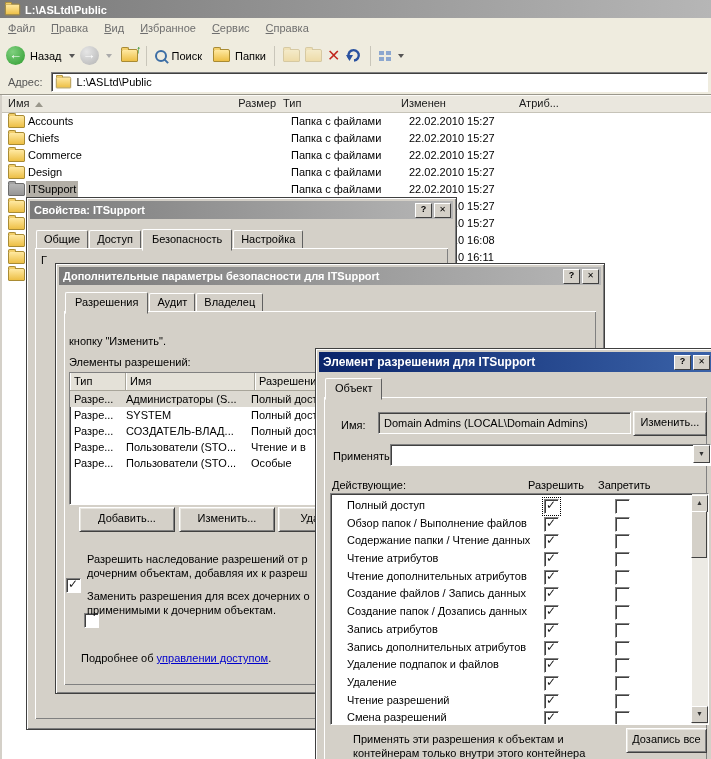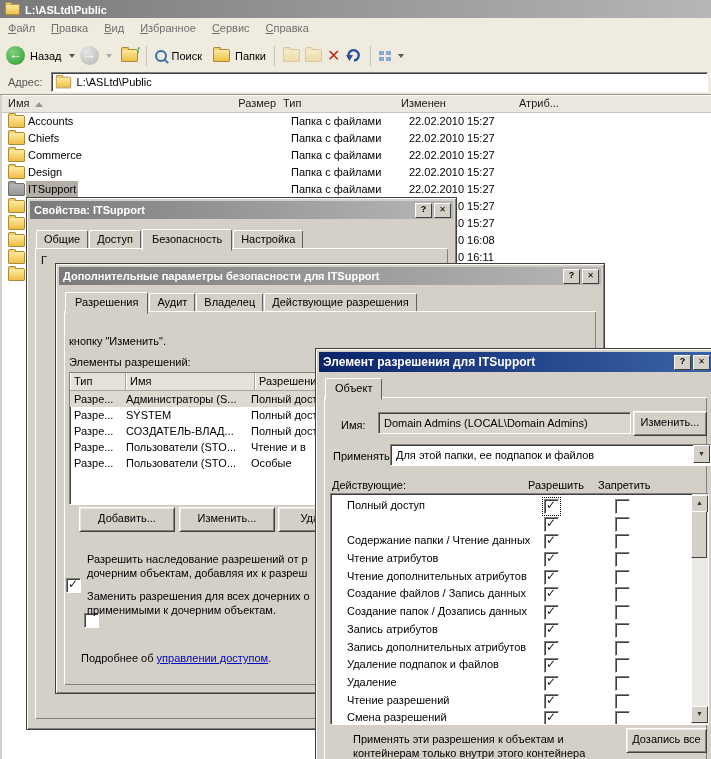--- a/index.html
+++ b/index.html
@@ -227,21 +227,20 @@
     <span class="tb-btns">
       <span class="tbtn">?</span>
       <span class="tbtn" style="font-size:8px">✕</span>
     </span>
   </div>
   <div class="tabs" style="left:9px;top:27px">
 
   <span class="tab active">Разрешения</span>
       <span class="tab">Аудит</span>
       <span class="tab">Владелец</span>
-      <span class="tab">Действующие разрешения</span>
     </div>
   <div class="page" style="left:8px;top:47px;width:532px;height:374px"></div>
 
   <span class="abs flabel" style="left:13px;top:71px">кнопку "Изменить".</span>
   <span class="abs flabel" style="left:13px;top:92px">Элементы разрешений:</span>
 
   <div class="abs sunken" style="left:13px;top:108px;width:519px;height:131px;overflow:hidden">
     <div class="thead">
       <span style="width:52px;padding-left:4px">Тип</span><span style="width:125px;padding-left:4px">Имя</span><span style="width:330px;padding-left:4px">Разрешение</span>
     </div>
@@ -310,21 +309,20 @@
   <div class="page" style="left:8px;top:48px;width:383px;height:364px"></div>
 
   <span class="abs flabel" style="left:25px;top:70px">Имя:</span>
   <span class="abs sunken" style="left:62px;top:63px;width:246px;height:20px;background:#d9d6ce;line-height:20px;padding-left:5px;white-space:nowrap;overflow:hidden">
     <span>Domain Admins (LOCAL\Domain Admins)</span>
   </span>
   <div class="btn" style="left:317px;top:62px;width:72px;height:23px">Изменить...</div>
 
   <span class="abs flabel" style="left:17px;top:101px">Применять:</span>
   <span class="abs sunken" style="left:74px;top:95px;width:314px;height:20px;line-height:20px;padding-left:5px;white-space:nowrap;overflow:hidden">
-    <span>Для этой папки, ее подпапок и файлов</span>
     <span class="sb-btn" style="right:0;top:0;height:16px;line-height:15px">▼</span>
   </span>
 
   <span class="abs flabel" style="left:16px;top:130px">Действующие:</span>
   <span class="abs flabel" style="left:212px;top:130px">Разрешить</span>
   <span class="abs flabel" style="left:282px;top:130px">Запретить</span>
 
   <div class="abs sunken" style="left:14px;top:144px;width:377px;height:230px;overflow:hidden">
     <div style="position:absolute;left:0;top:3px;width:358px">
 
@@ -332,20 +330,21 @@
           <span class="plabel">Полный доступ</span>
           <span class="cb allow-cb focused">
             <span class="mark">✓</span>
           </span>
           <span class="cb deny-cb">
             <span class="mark"></span>
           </span>
         </div>
 
         <div class="prow">
+          <span class="plabel">Обзор папок / Выполнение файлов</span>
           <span class="cb allow-cb">
             <span class="mark">✓</span>
           </span>
           <span class="cb deny-cb">
             <span class="mark"></span>
           </span>
         </div>
 
         <div class="prow">
           <span class="plabel">Содержание папки / Чтение данных</span>

